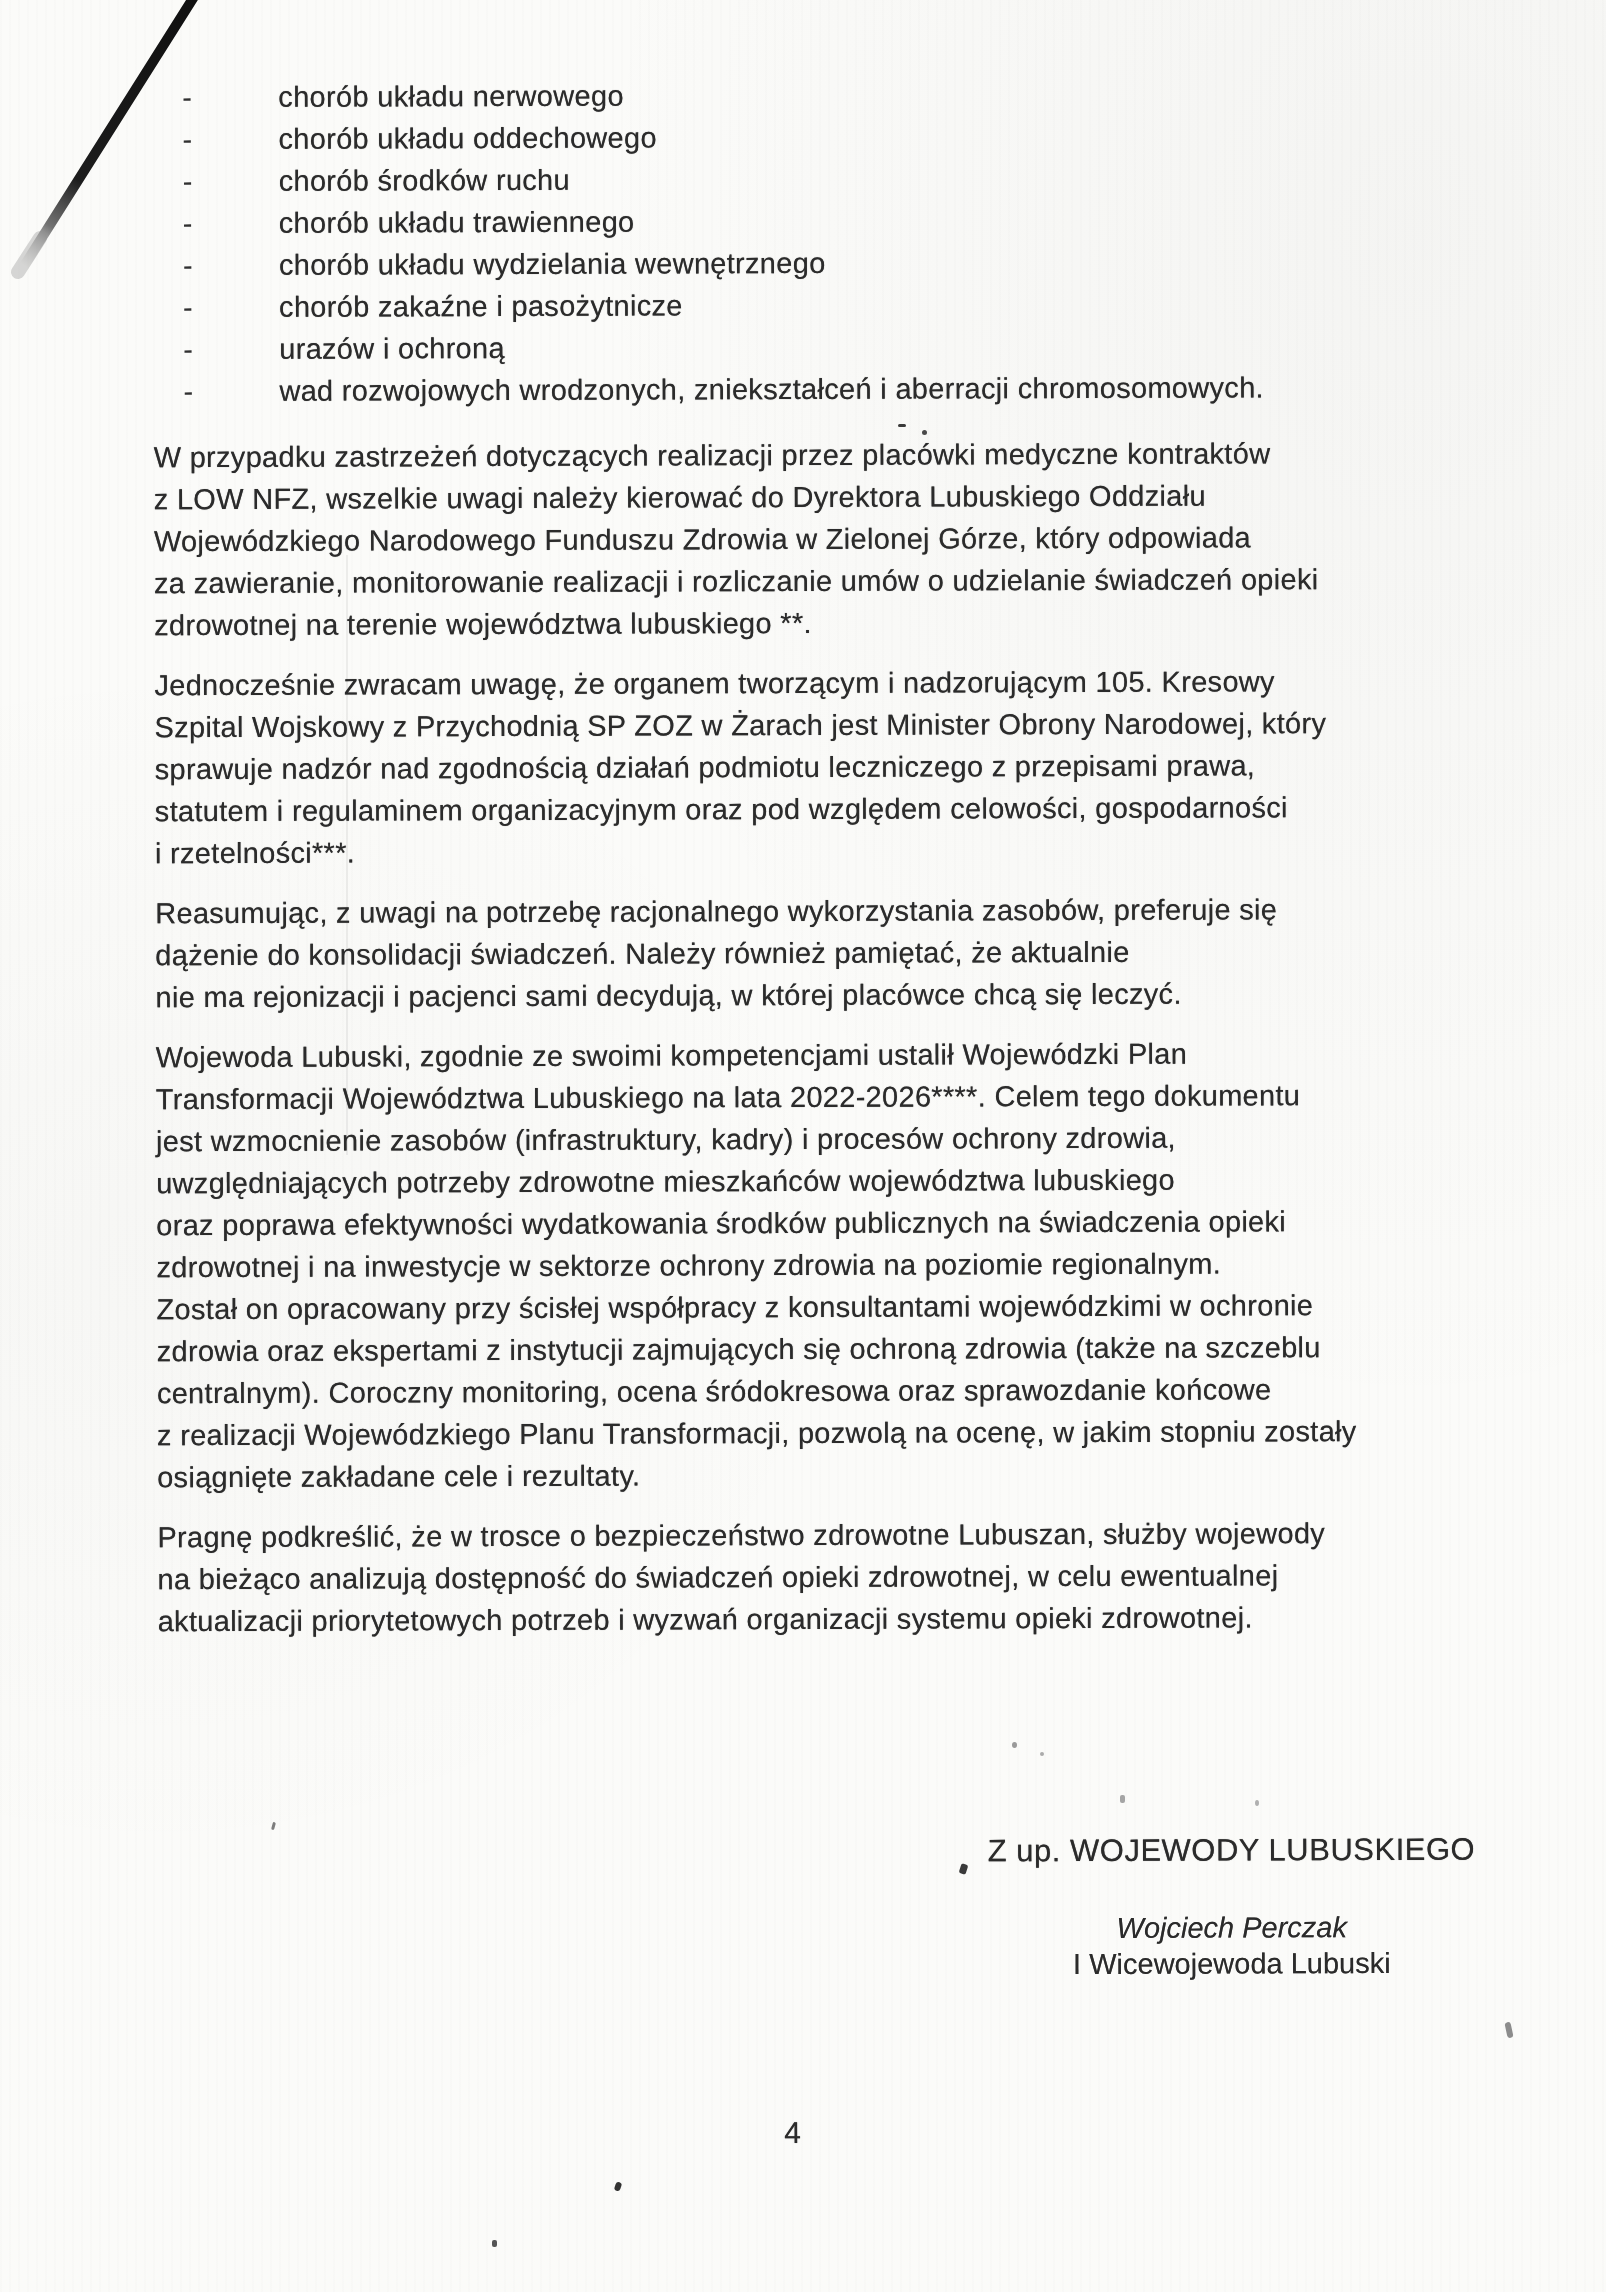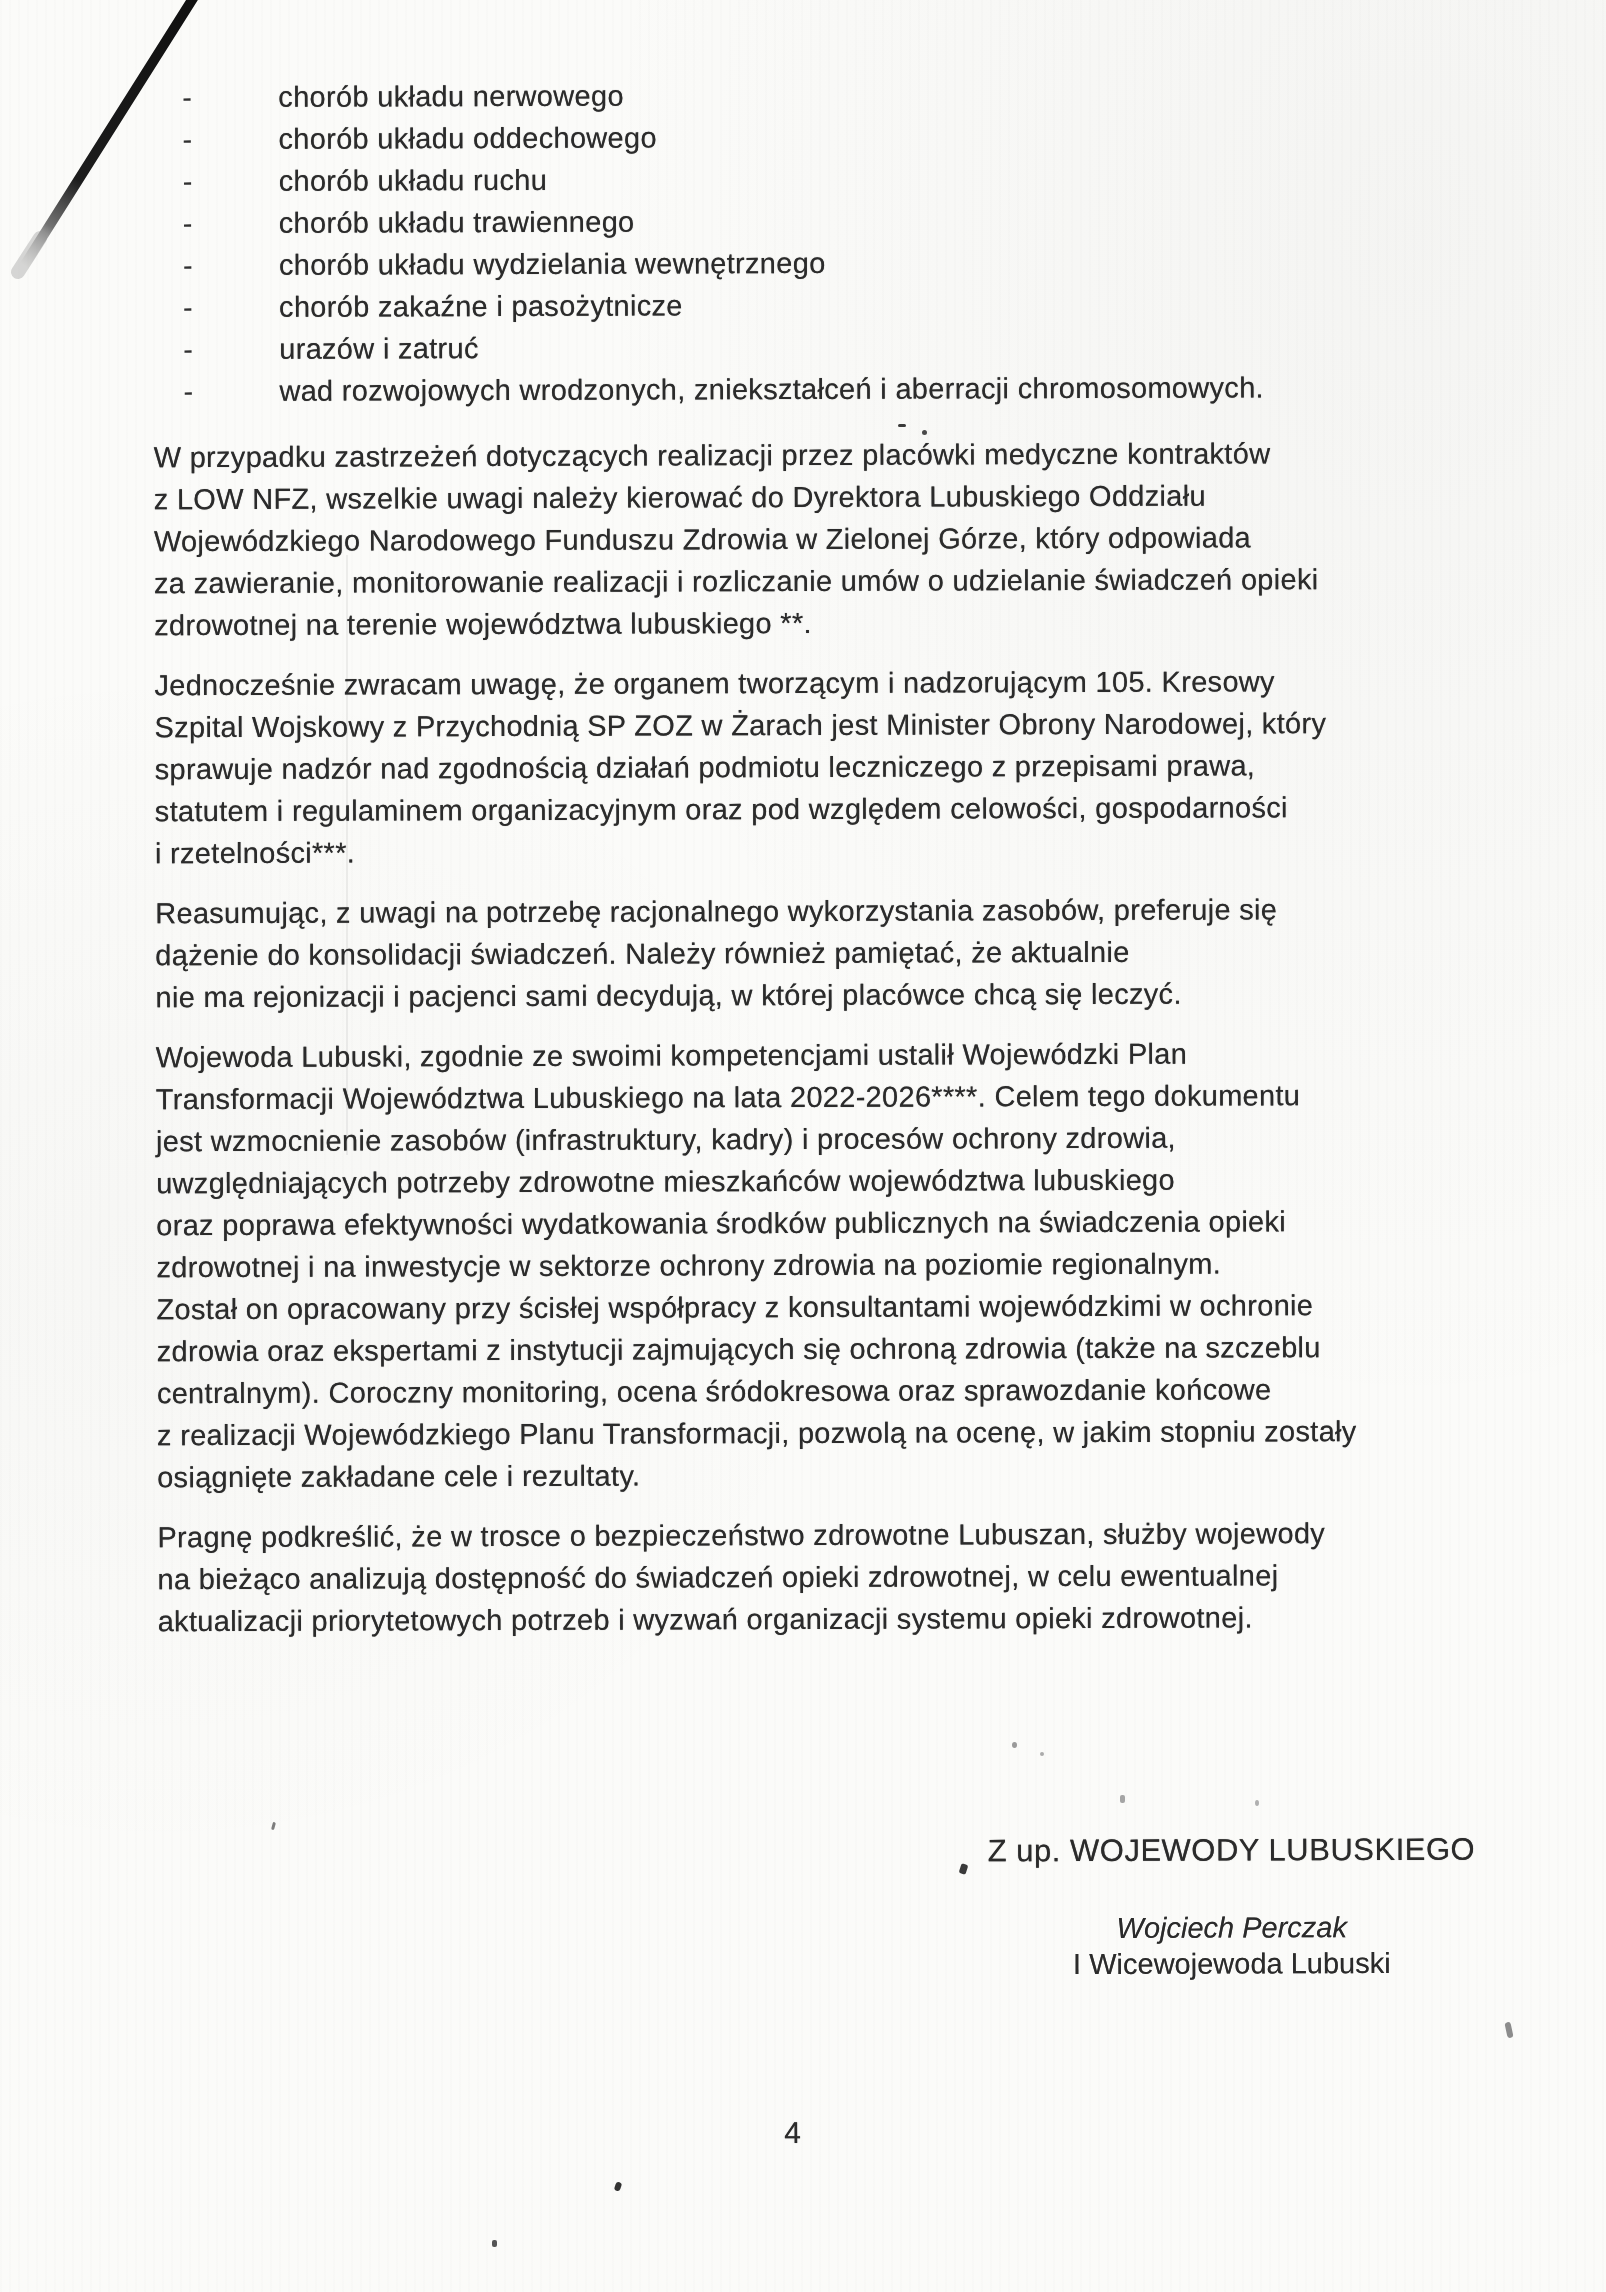--- a/index.html
+++ b/index.html
@@ -80,37 +80,37 @@
         <div class="li-row">
           <span class="dash">-</span>
           <span class="li-text">chorób układu nerwowego</span>
         </div>
         <div class="li-row">
           <span class="dash">-</span>
           <span class="li-text">chorób układu oddechowego</span>
         </div>
         <div class="li-row">
           <span class="dash">-</span>
-          <span class="li-text">chorób układu ruchu</span>
+          <span class="li-text">chorób środków ruchu</span>
         </div>
         <div class="li-row">
           <span class="dash">-</span>
           <span class="li-text">chorób układu trawiennego</span>
         </div>
         <div class="li-row">
           <span class="dash">-</span>
           <span class="li-text">chorób układu wydzielania wewnętrznego</span>
         </div>
         <div class="li-row">
           <span class="dash">-</span>
           <span class="li-text">chorób zakaźne i pasożytnicze</span>
         </div>
         <div class="li-row">
           <span class="dash">-</span>
-          <span class="li-text">urazów i zatruć</span>
+          <span class="li-text">urazów i ochroną</span>
         </div>
         <div class="li-row">
           <span class="dash">-</span>
           <span class="li-text">wad rozwojowych wrodzonych, zniekształceń i aberracji chromosomowych.</span>
         </div>
       </div>
 
     <div class="paragraphs">
         <div class="para">
           <div class="pline">W przypadku zastrzeżeń dotyczących realizacji przez placówki medyczne kontraktów</div>

